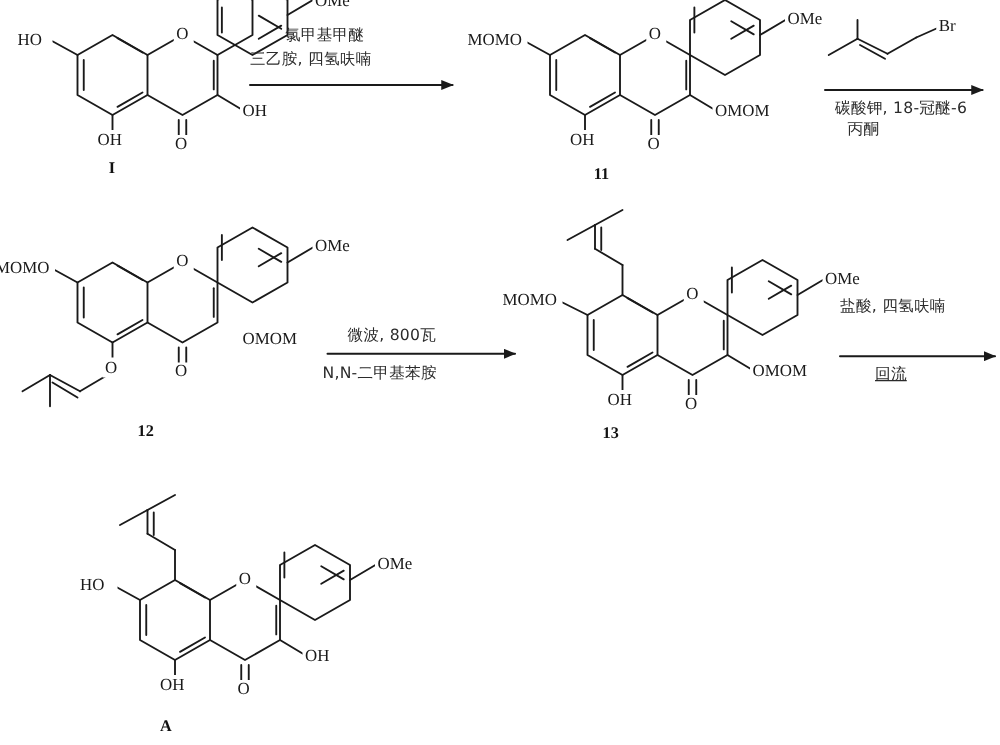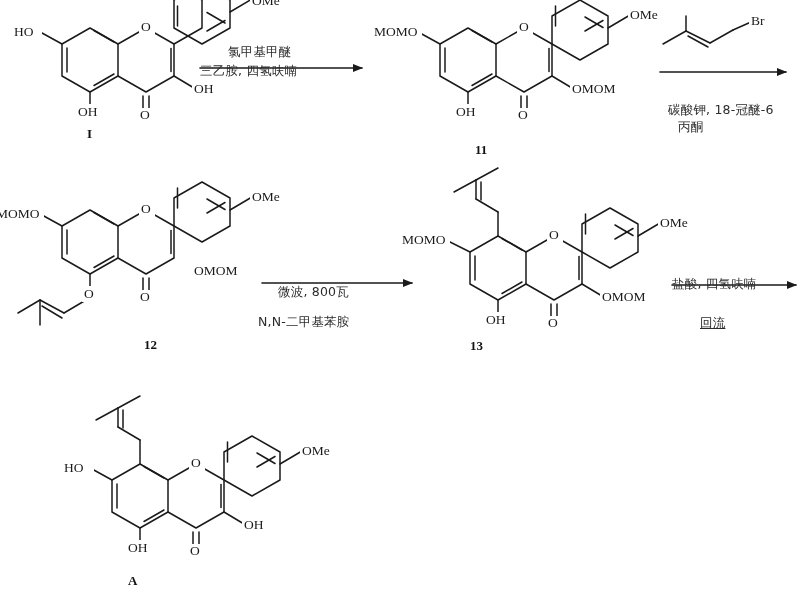--- a/index.html
+++ b/index.html
@@ -9,21 +9,20 @@
     color:#1a1a1a;position:relative;overflow:hidden;
   }
   #scheme{position:absolute;left:0;top:0;width:800px;height:596px;}
   .cond{
     position:absolute;
     font-family:"DejaVu Sans", sans-serif;
     font-size:12.5px;
     color:#2b2b2b;
     white-space:nowrap;
     letter-spacing:0.2px;
-    margin-top:24px;
   }
   .lbl{
     position:absolute;
     font-family:"Liberation Serif", serif;
     font-weight:bold;
     font-size:13px;
     color:#111;
   }
   .atom{
     font-family:"Liberation Serif", serif;
@@ -283,28 +282,28 @@
     <rect x="189" y="456" width="16" height="16" fill="#fff"></rect>
     <text class="atom" x="191" y="464">O</text>
     <rect x="188" y="544" width="16" height="16" fill="#fff"></rect>
     <text class="atom" x="190" y="552">O</text>
     <rect x="300" y="444" width="40" height="16" fill="#fff"></rect>
     <text class="atom" x="302" y="452">OMe</text>
   </g>
 </svg>
 
 <div class="lbl" style="left:87px;top:126px;">I</div>
-<div class="lbl" style="left:475px;top:131px;margin-top:11px;">11</div>
-<div class="lbl" style="left:110px;top:337px;margin-left:34px;">12</div>
-<div class="lbl" style="left:470px;top:338px;text-align:right;">13</div>
+<div class="lbl" style="left:475px;top:131px;">11</div>
+<div class="lbl" style="left:110px;top:337px;">12</div>
+<div class="lbl" style="left:482px;top:338px;text-align:right;">13</div>
 <div class="lbl" style="left:128px;top:573px;">A</div>
 
 <div class="cond" style="left:228px;top:20px;">氯甲基甲醚</div>
 <div class="cond" style="left:200px;top:39px;">三乙胺, 四氢呋喃</div>
 
 <div class="cond" style="left:668px;top:78px;">碳酸钾, 18-冠醚-6</div>
 <div class="cond" style="left:678px;top:95px;">丙酮</div>
 
 <div class="cond" style="left:278px;top:260px;">微波, 800瓦</div>
 <div class="cond" style="left:258px;top:290px;">N,N-二甲基苯胺</div>
 
-<div class="cond" style="left:672px;top:252px;text-align:right;">盐酸, 四氢呋喃</div>
+<div class="cond" style="left:672px;top:237px;text-align:right;">盐酸, 四氢呋喃</div>
 <div class="cond" style="left:700px;top:291px;text-decoration:underline;">回流</div>
 
 </body></html>

